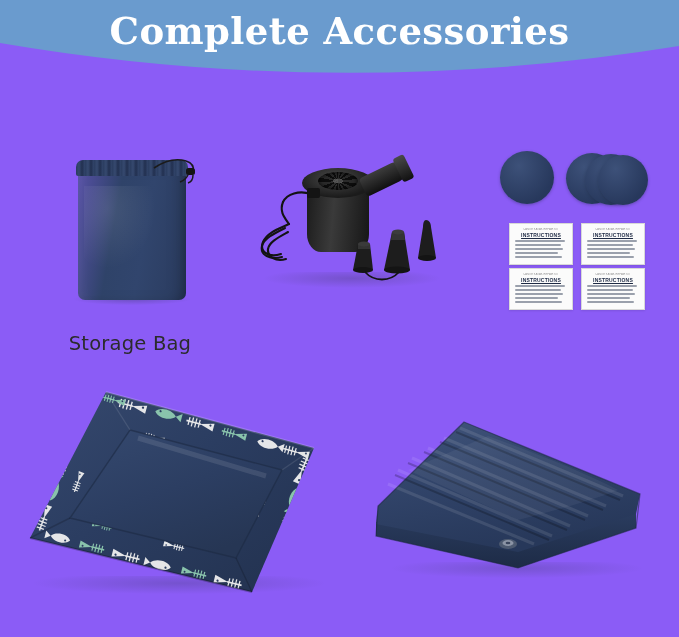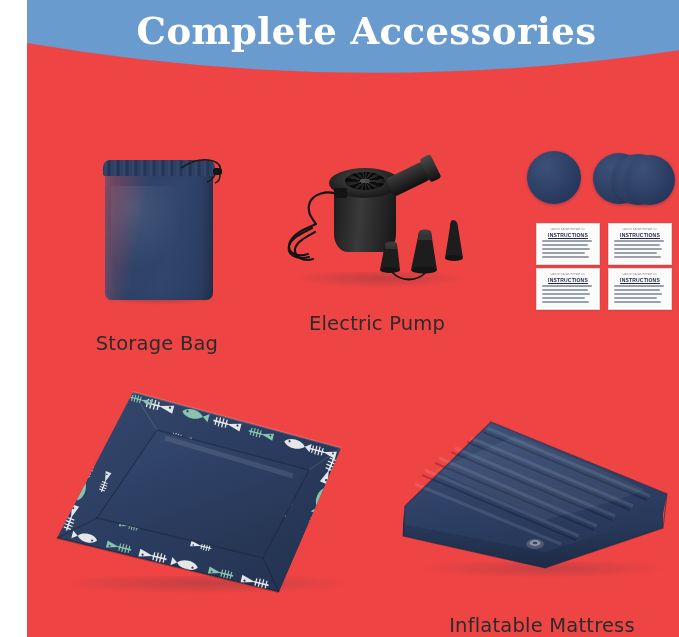--- a/index.html
+++ b/index.html
@@ -10,22 +10,21 @@
   body {
     width: 679px;
     height: 637px;
     position: relative;
     overflow: hidden;
     font-family: "Liberation Sans", sans-serif;
   }
   .page {
     position: absolute;
     inset: 0;
-    background: #ef4444;
-    margin-left: 27px;
+    background: #8b5cf6;
   }
 
   
   .banner {
     position: absolute;
     left: 0;
     top: 0;
     width: 679px;
     height: 92px;
     overflow: hidden;
@@ -307,21 +306,20 @@
     <ellipse cx="24" cy="30" rx="6" ry="2.4" fill="#3a3a3a"></ellipse>
     <ellipse cx="23" cy="56" rx="10" ry="3" fill="#141414"></ellipse>
     <path d="M52,18 L64,18 L70,56 L44,56 Z" fill="#1d1d1d"></path>
     <path d="M52,18 L64,18 L65,26 L51,26 Z" fill="#343434"></path>
     <ellipse cx="58" cy="18" rx="6" ry="2.4" fill="#3c3c3c"></ellipse>
     <ellipse cx="57" cy="56" rx="13" ry="3.4" fill="#141414"></ellipse>
     <path d="M86,6 C89,6 91,9 91,13 L96,44 L78,44 L83,13 C83,9 84,6 86,6 Z" fill="#1d1d1d"></path>
     <ellipse cx="87" cy="44" rx="9" ry="3" fill="#141414"></ellipse>
     <path d="M25,58 C34,68 50,68 59,58" stroke="#131313" stroke-width="1.8" fill="none"></path>
   </svg>
-  <div class="caption" style="left:244px;top:312px;width:212px;">Electric Pump</div>
 
   <div class="item" style="left:474px;top:140px;width:200px;height:200px;">
     <div class="item-art"></div>
   </div>
   <div class="patch-circle" style="left:500px;top:151px;width:54px;height:53px;"></div>
   <div class="patch-circle" style="left:566px;top:153px;width:52px;height:51px;"></div>
   <div class="patch-circle" style="left:585px;top:154px;width:52px;height:51px;"></div>
   <div class="patch-circle" style="left:598px;top:155px;width:50px;height:50px;"></div>
 
   <div class="patch-card" style="left:509px;top:223px;">
@@ -490,15 +488,14 @@
     <path d="M120,26 C170,44 215,62 250,80 C220,92 180,102 150,110 C110,92 70,74 40,60 Z" fill="rgba(255,255,255,.05)"></path>
 
     <g>
       <ellipse cx="140" cy="134" rx="9" ry="5" fill="#4d5a70"></ellipse>
       <ellipse cx="140" cy="133" rx="5.5" ry="3" fill="#8b94a5"></ellipse>
       <ellipse cx="140" cy="133" rx="2.4" ry="1.3" fill="#3a455c"></ellipse>
     </g>
 
     <path d="M96,12 L272,84 L268,118 L150,158 L8,126 L10,96 Z" fill="none" stroke="#1b2740" stroke-width="1.2" opacity=".55"></path>
   </svg>
-  <div class="caption" style="left:406px;top:614px;width:218px;">Inflatable Mattress</div>
 
 </div>
 
 </body></html>

